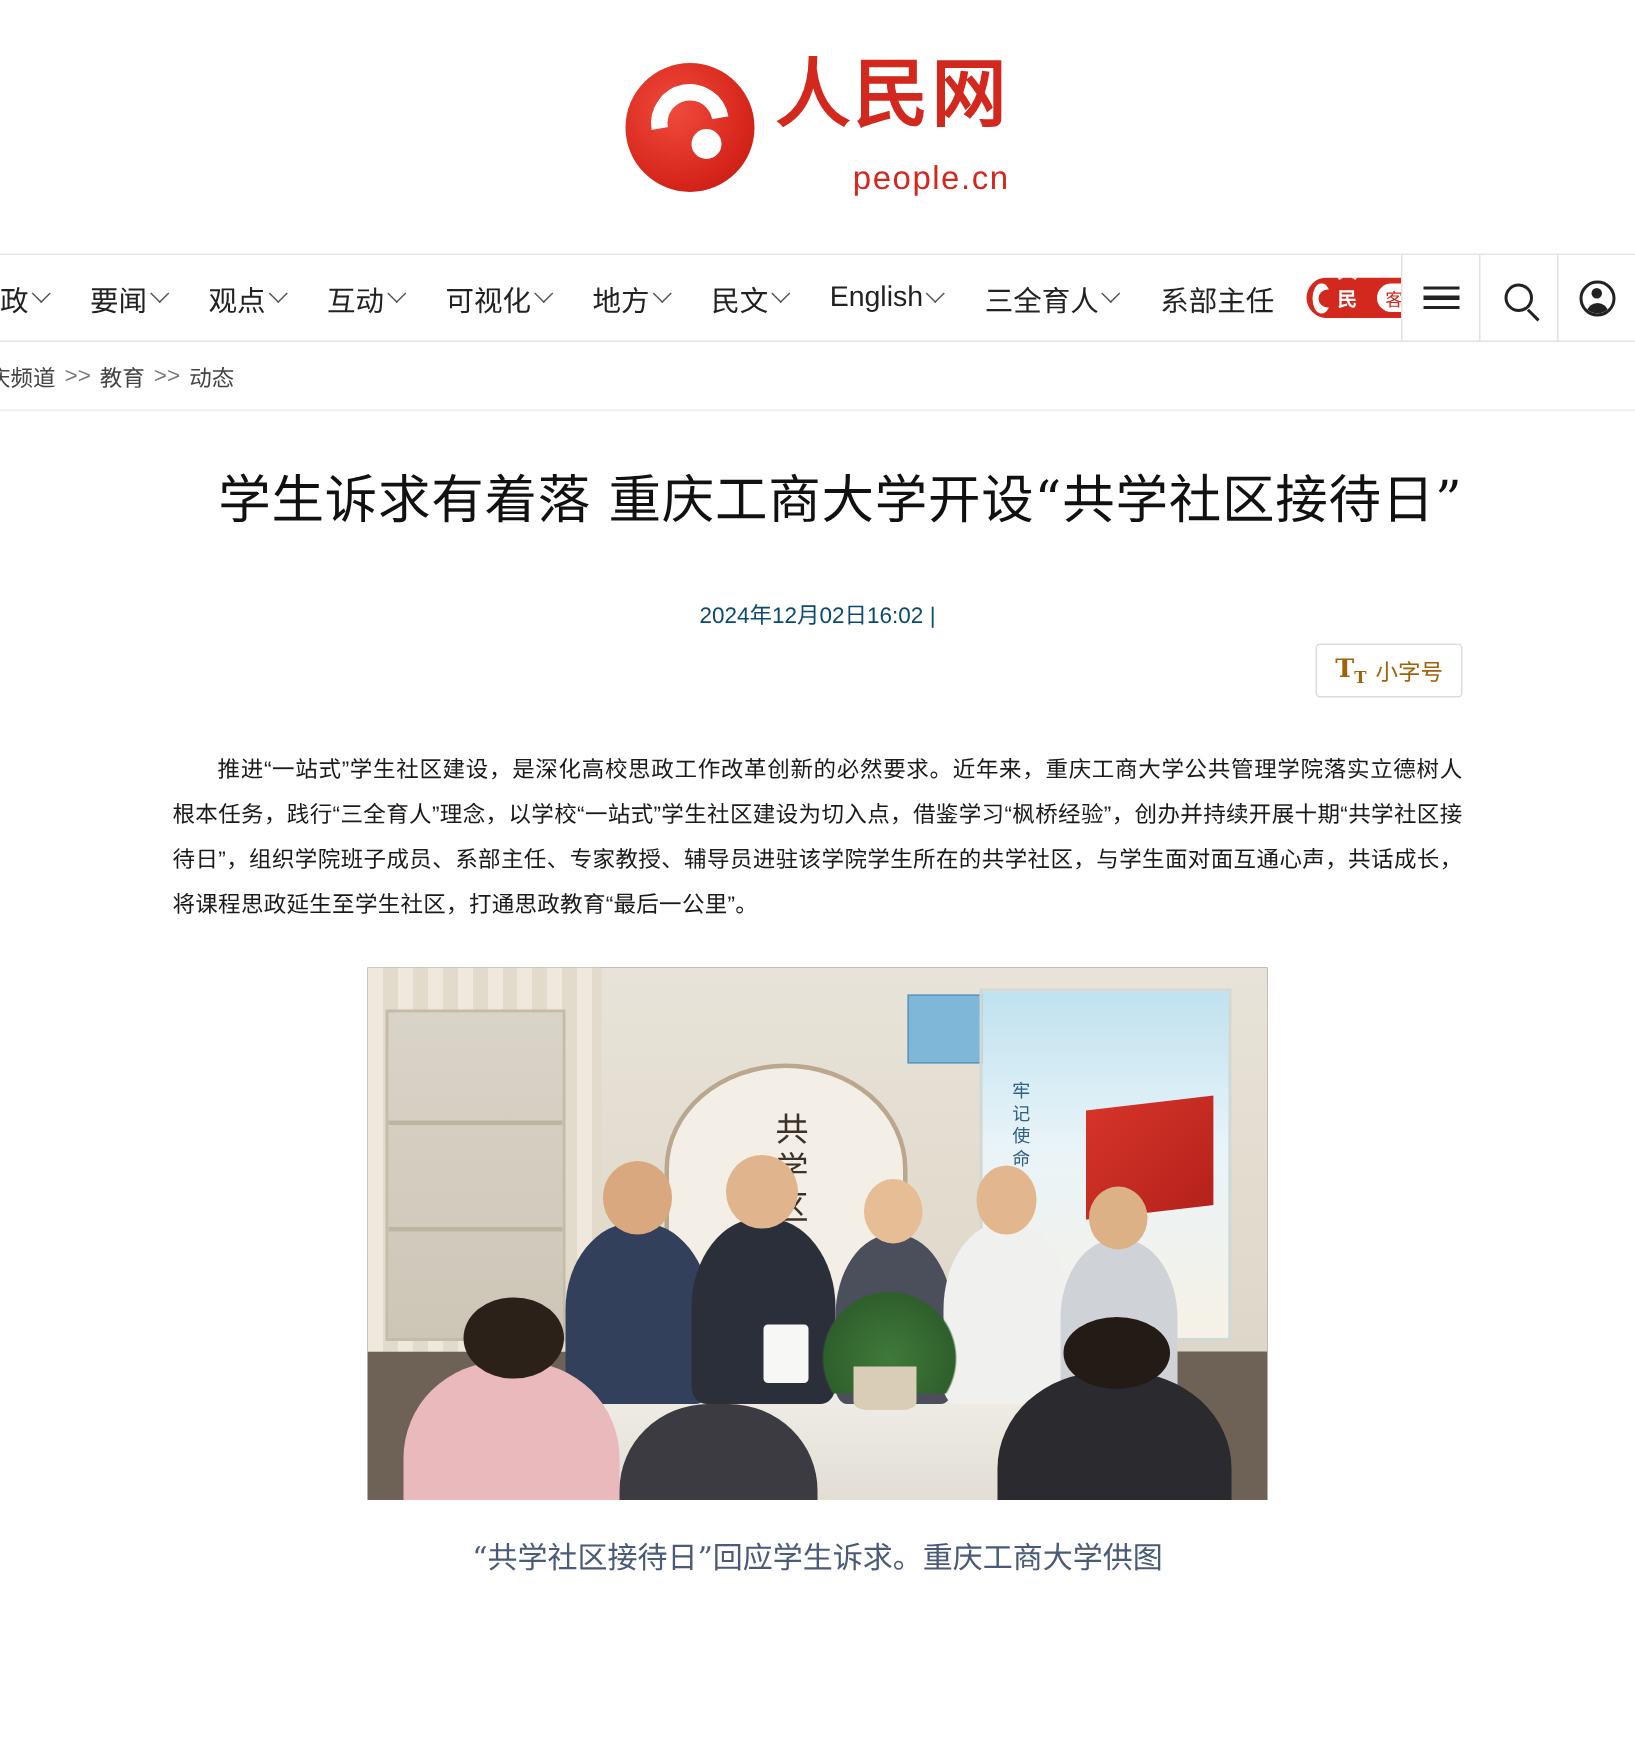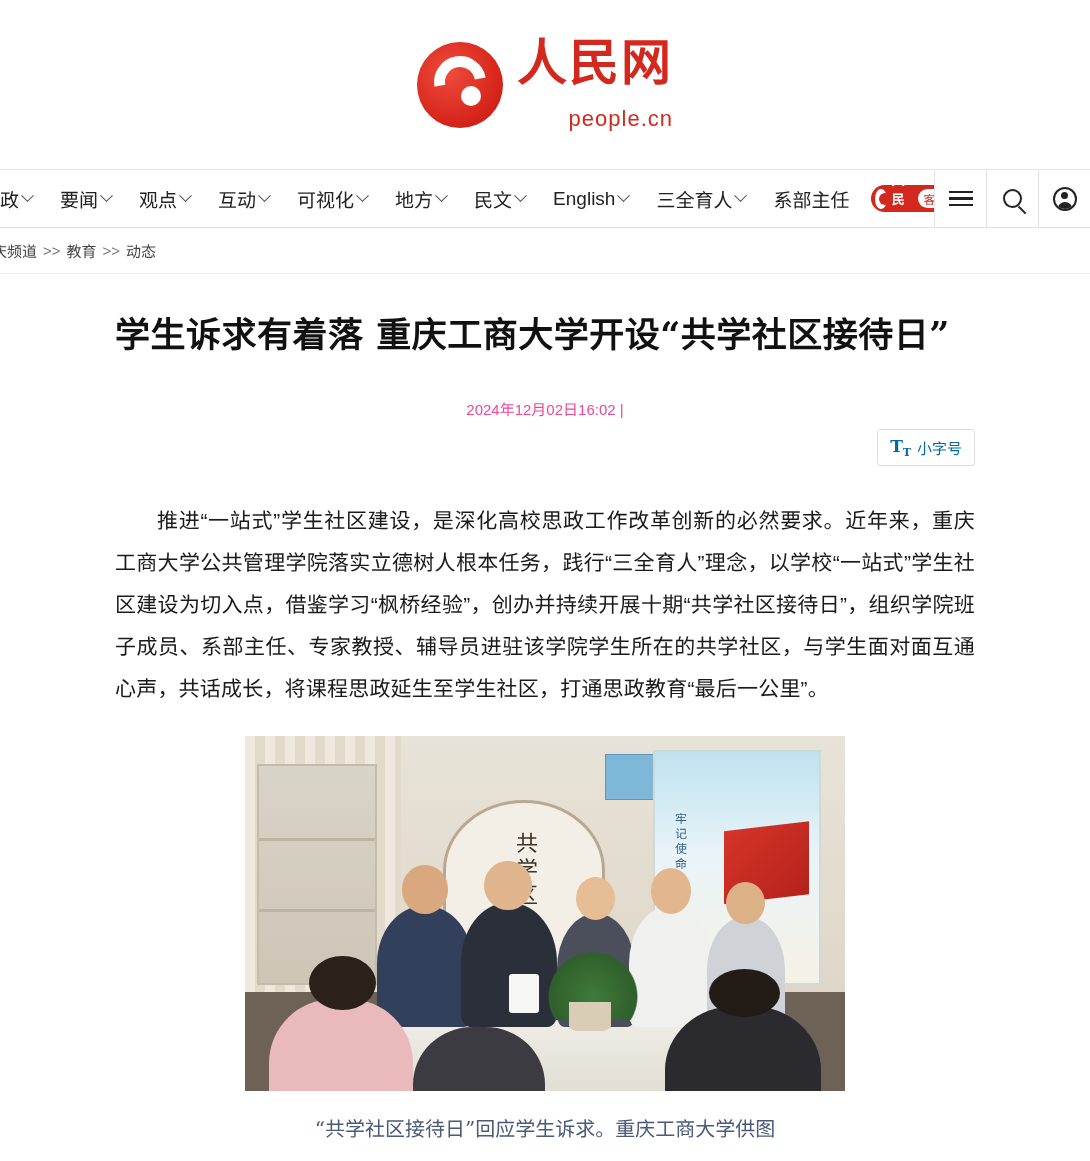--- a/index.html
+++ b/index.html
@@ -231,61 +231,61 @@
   .breadcrumb .sep { margin: 0 6px; color: #777; }
 
   
   .article {
     width: 860px;
     margin: 0 auto;
     padding-top: 36px;
   }
   .headline {
     font-family: "DejaVu Serif", "Liberation Serif", serif;
-    font-weight: bold;
+    font-weight: normal;
     font-size: 35px;
     line-height: 1.42;
     color: #111;
-    text-align: left;
+    text-align: right;
     margin: 0 0 0 0;
     letter-spacing: 0.5px;
   }
   .meta {
     text-align: center;
     font-size: 15px;
-    color: #ec4899;
+    color: #0c4a6e;
     margin-top: 38px;
   }
   .fontsize-box {
     display: flex;
     justify-content: flex-end;
     margin-top: 10px;
   }
   .fontsize-btn {
     border: 1px solid #dcdcdc;
     border-radius: 3px;
     background: #fff;
     padding: 6px 12px;
     font-size: 15px;
-    color: #0369a1;
+    color: #a16207;
     display: flex;
     align-items: center;
     gap: 6px;
     cursor: pointer;
   }
   .fontsize-btn .tt {
     font-family: "DejaVu Serif", "Liberation Serif", serif;
     font-weight: bold;
     font-size: 17px;
   }
   .fontsize-btn .tt sub { font-size: 11px; }
 
   .body-text {
     margin-top: 34px;
-    font-size: 21px;
+    font-size: 15px;
     line-height: 2.0;
     color: #1a1a1a;
     text-align: justify;
     text-indent: 2em;
     letter-spacing: 0.2px;
   }
 
   .figure {
     margin: 26px auto 0;
     width: 600px;

